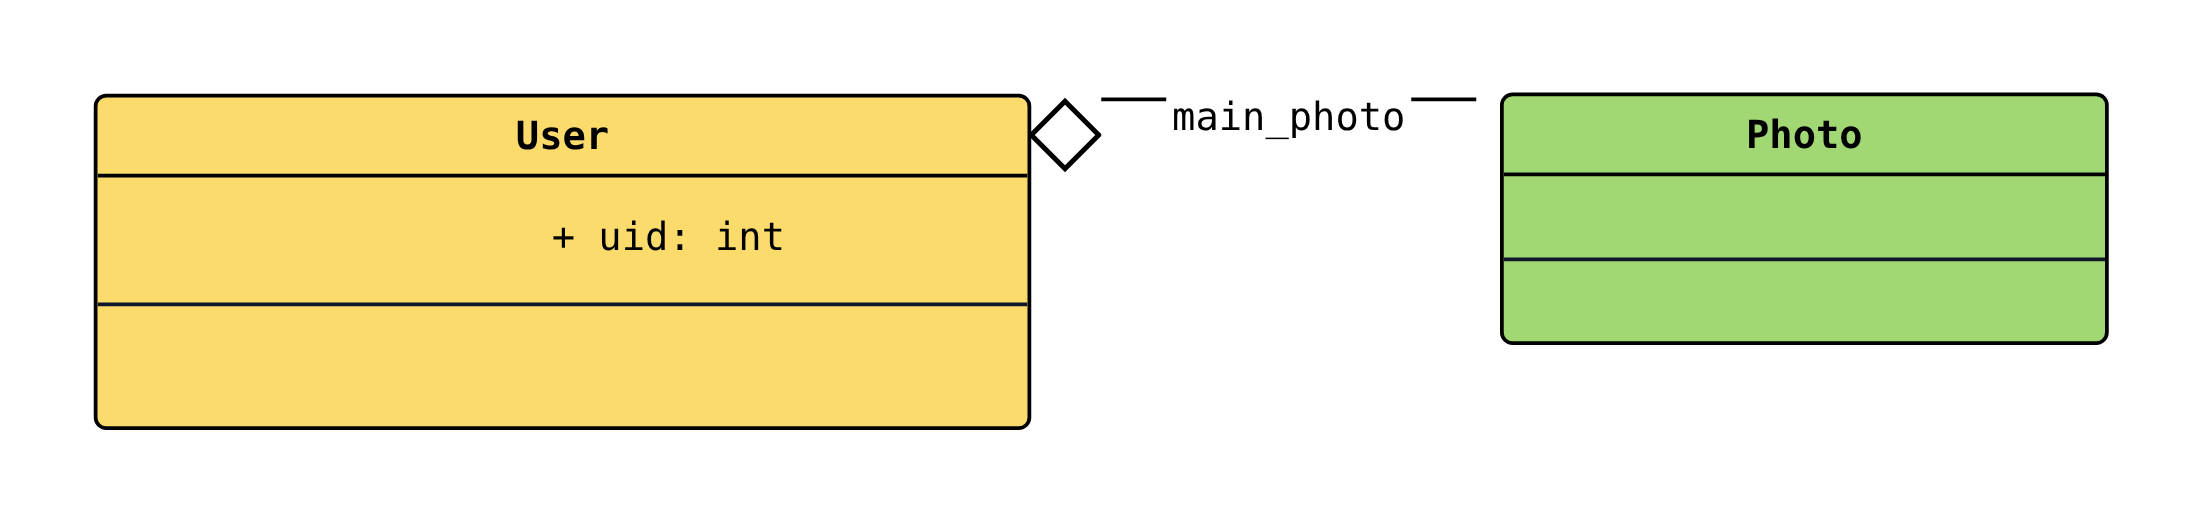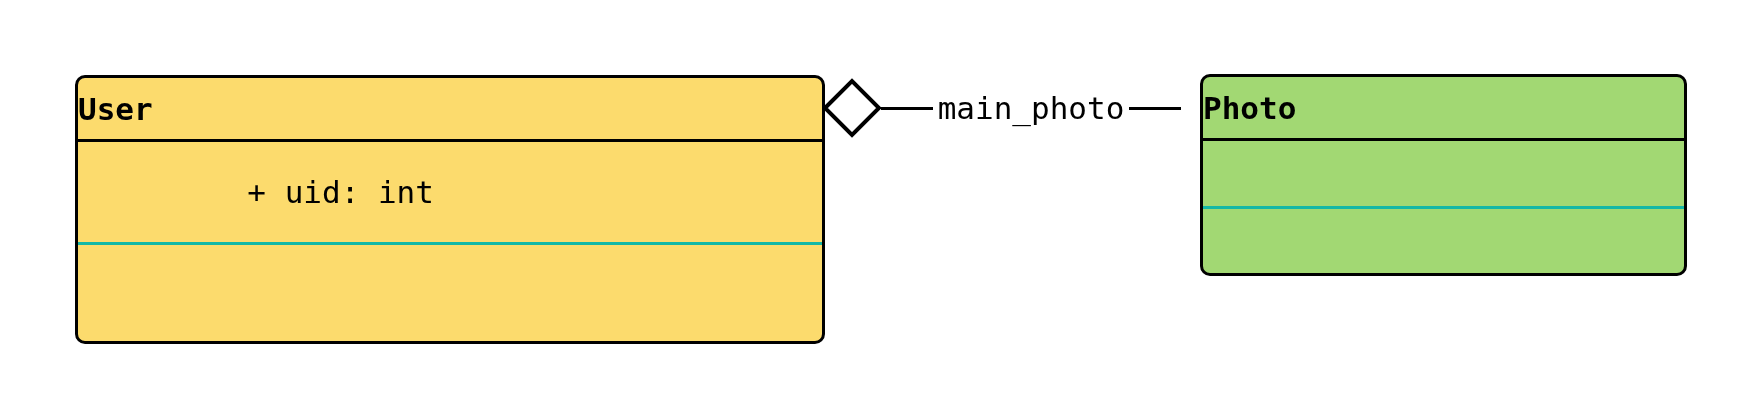--- a/index.html
+++ b/index.html
@@ -30,28 +30,28 @@
 
   .compartment {
     box-sizing: border-box;
   }
   .compartment--title {
     height: 64px;
     flex: 0 0 64px;
     border-bottom: 3px solid #000000;
     display: flex;
     align-items: center;
+    justify-content: center;
     font-weight: bold;
     font-size: 31px;
   }
   .compartment--attrs {
     flex: 1 1 auto;
-    border-bottom: 3px solid #14b8a6;
+    border-bottom: 3px solid #0f172a;
     display: flex;
-    flex-direction: column;
     justify-content: center;
     padding-left: 20px;
   }
   .uml-box--user .compartment--methods  { flex: 0 0 76px; }
   .uml-box--photo .compartment--methods { flex: 0 0 64px; }
   .compartment--methods {
     display: flex;
     flex-direction: column;
     justify-content: center;
     padding-left: 20px;
@@ -64,21 +64,21 @@
   .code-line .type-bold { font-weight: bold; }
 
   
   .connector {
     position: absolute;
     left: 823px;
     top: 78px;
     width: 358px;
     height: 60px;
     display: flex;
-    align-items: center;
+    align-items: flex-start;
   }
   .connector svg { flex: 0 0 auto; display: block; }
   .connector .edge-line {
     flex: 1 1 auto;
     height: 3px;
     background: #000000;
   }
   .connector .edge-label {
     flex: 0 0 auto;
     font-size: 31px;

